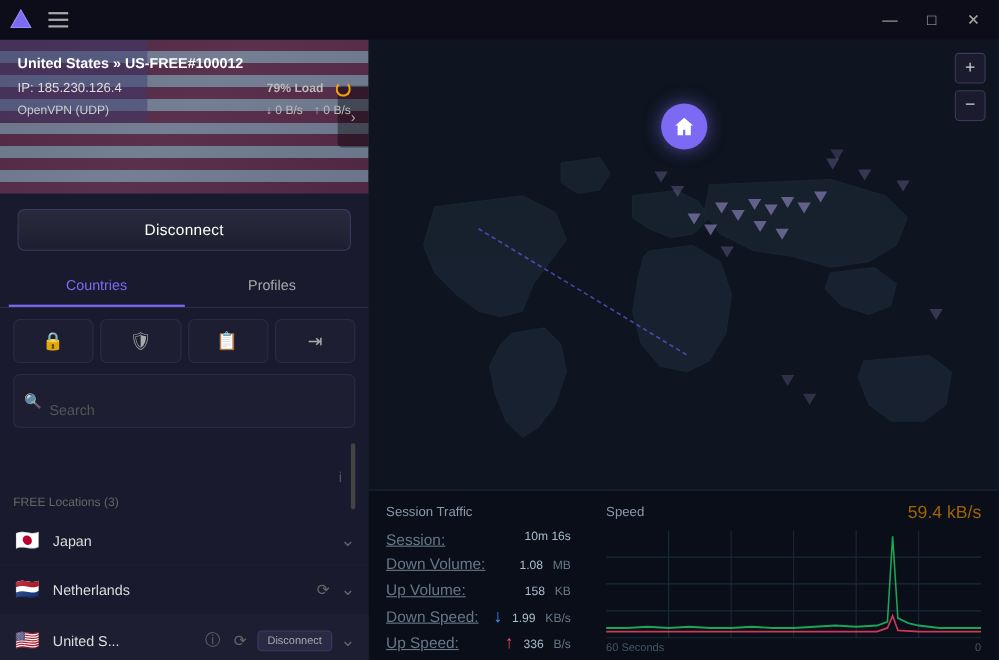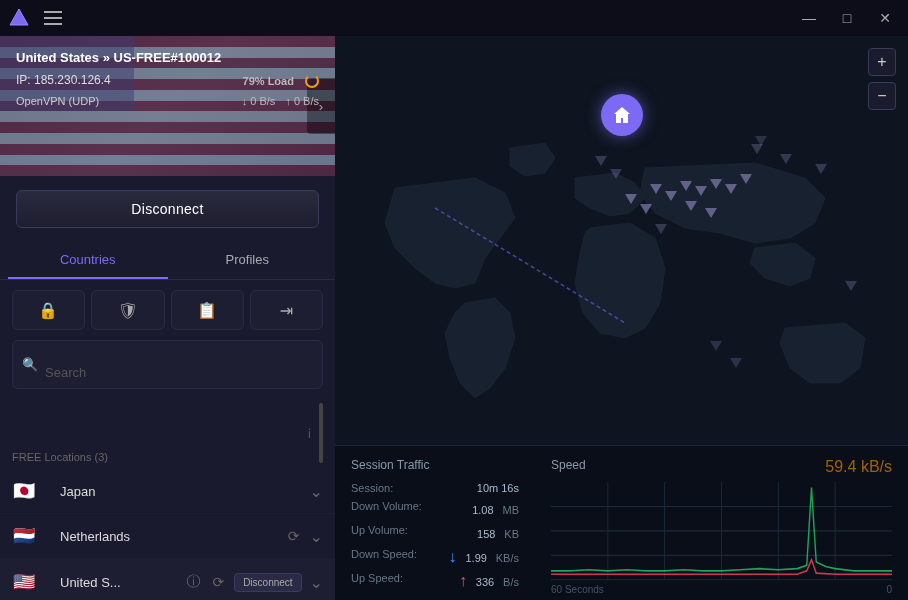--- a/index.html
+++ b/index.html
@@ -330,21 +330,20 @@
       display: flex;
       align-items: center;
       justify-content: center;
       font-size: 18px;
     }
 
     .country-name {
       flex: 1;
       font-size: 13px;
       color: #ddd;
-      margin-left: 12px;
     }
 
     .country-actions {
       display: flex;
       align-items: center;
       gap: 8px;
     }
     .country-action-btn {
       background: none;
       border: none;
@@ -486,22 +485,23 @@
       color: #8899aa;
       margin-bottom: 10px;
       font-weight: 500;
     }
     .traffic-row {
       display: flex;
       justify-content: space-between;
       margin-bottom: 6px;
     }
     .traffic-label {
-      font-size: 11px;
+      font-size: 14px;
       color: #667788;
+      text-decoration: underline;
     }
     .traffic-value {
       font-size: 11px;
       color: #aabbcc;
     }
     .traffic-unit {
       font-size: 11px;
       color: #667788;
     }
     .speed-arrow-down { color: #4488ff; }

